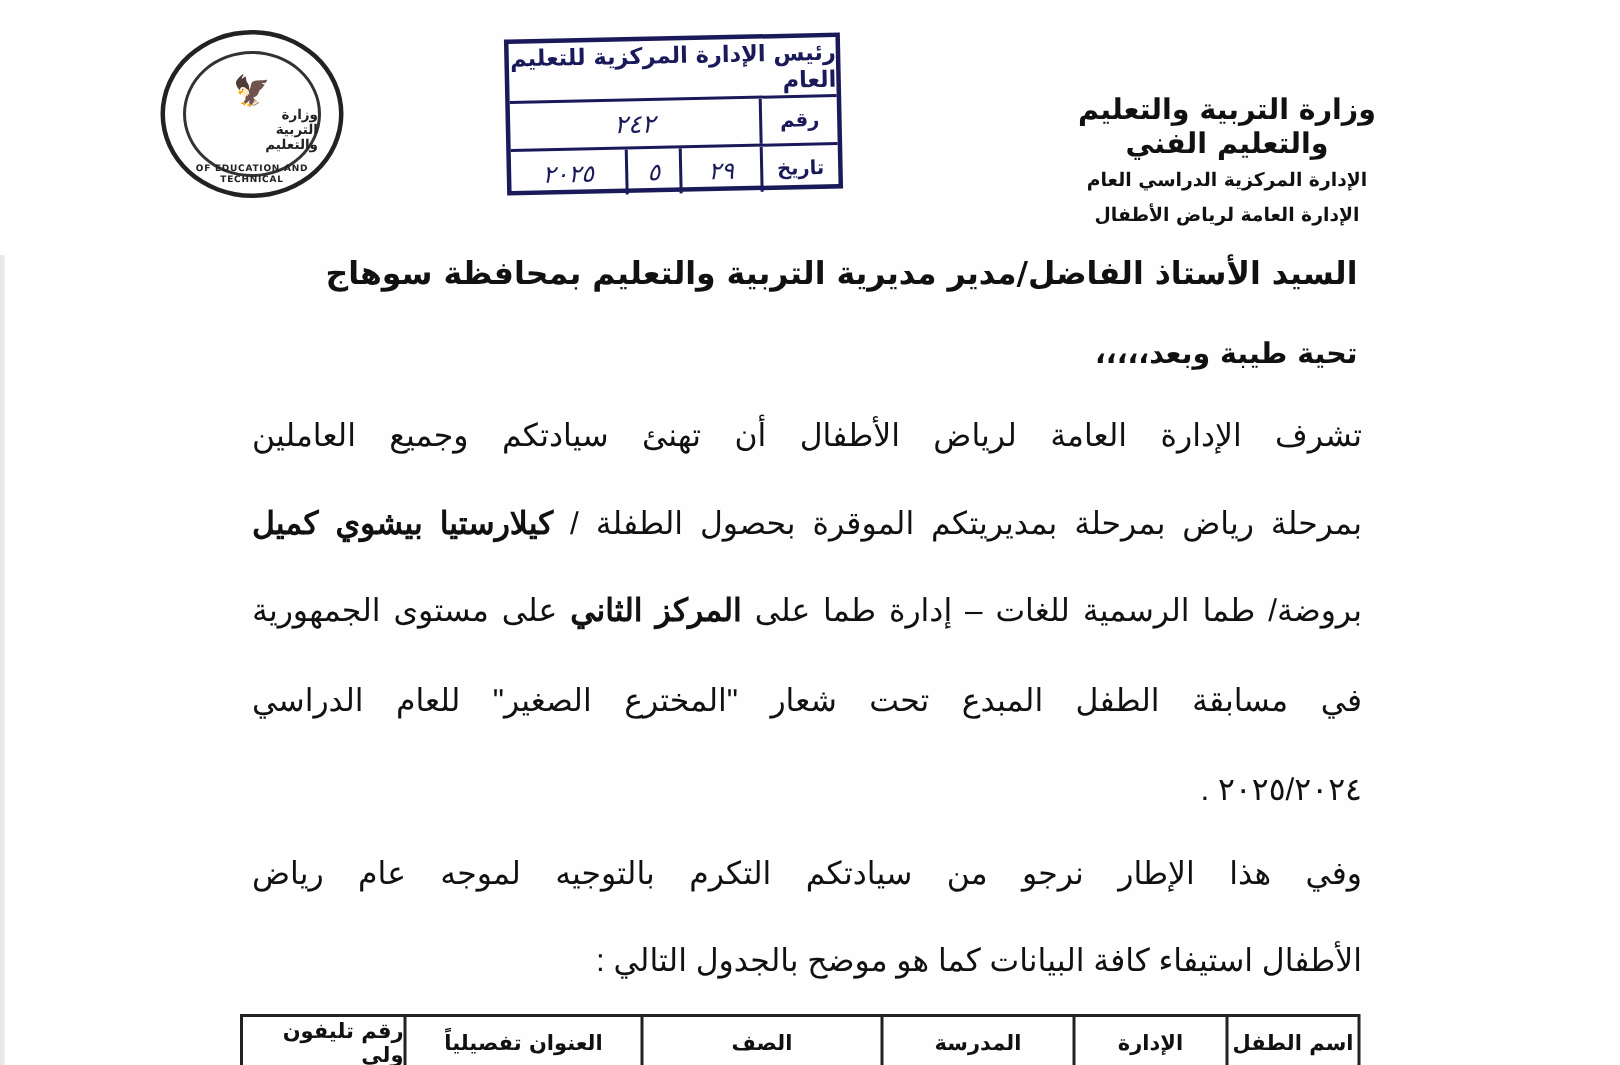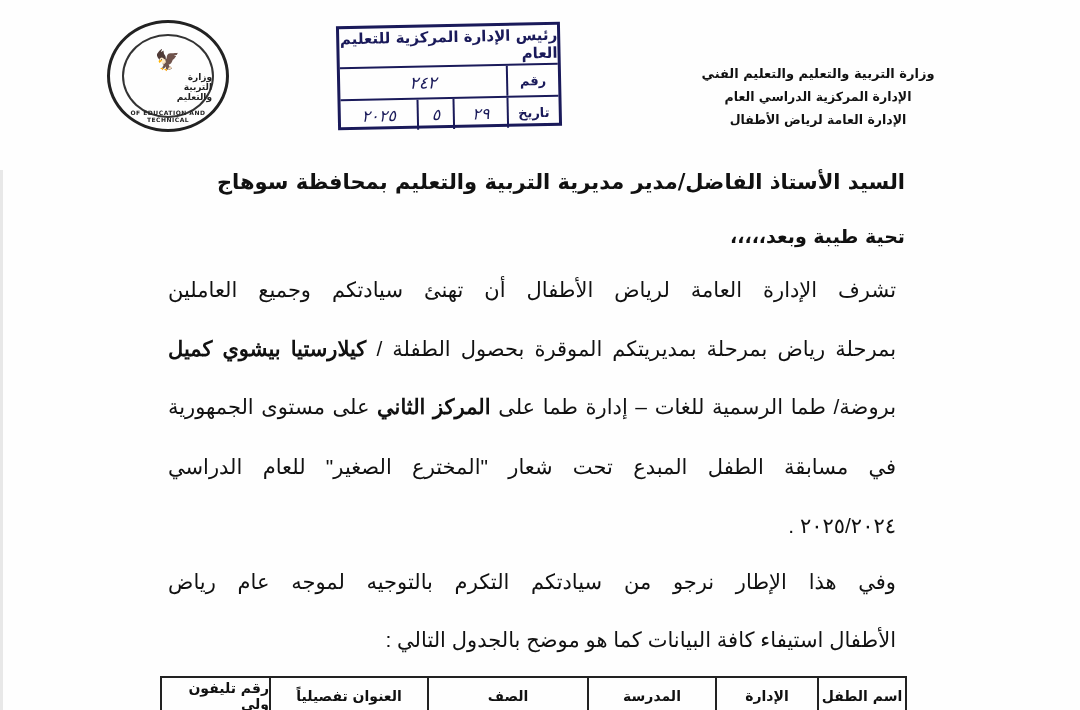--- a/index.html
+++ b/index.html
@@ -56,32 +56,32 @@
     font-size:16px; font-style:italic;
   }
   .stamp-date span:last-child { border-left:none; }
   .d-day { width:52px; } .d-mon { width:34px; } .d-year { flex:1; }
 
   
   .ministry {
     position:absolute; right:132px; top:62px; width:260px;
     direction:rtl; text-align:center; font-weight:bold; font-size:12.5px; line-height:23px;
   }
-  .ministry div:first-child { font-size:13px; }
+  .ministry div:first-child { font-size:19px; }
 
   
   .rtl { direction:rtl; position:absolute; }
   .addressee {
     right:175px; top:170px; font-size:21px; font-weight:bold; white-space:nowrap;
   }
   .greeting {
     right:175px; top:225px; font-size:19px; font-weight:bold; white-space:nowrap;
   }
   .para { right:172px; width:740px; font-family:"Liberation Sans", sans-serif; font-size:21px; }
-  .line { position:absolute; right:12px; left:0; text-align:justify; text-align-last:justify; white-space:nowrap; }
+  .line { position:absolute; right:0; left:0; text-align:justify; text-align-last:justify; white-space:nowrap; }
   .line.last { text-align-last:right; }
   .b { font-weight:bold; }
 
   
   .table {
     position:absolute; left:160px; top:676px; width:747px; height:40px;
     border:2px solid #222; box-sizing:border-box; display:flex; direction:rtl;
   }
   .th {
     display:flex; align-items:center; justify-content:center;

